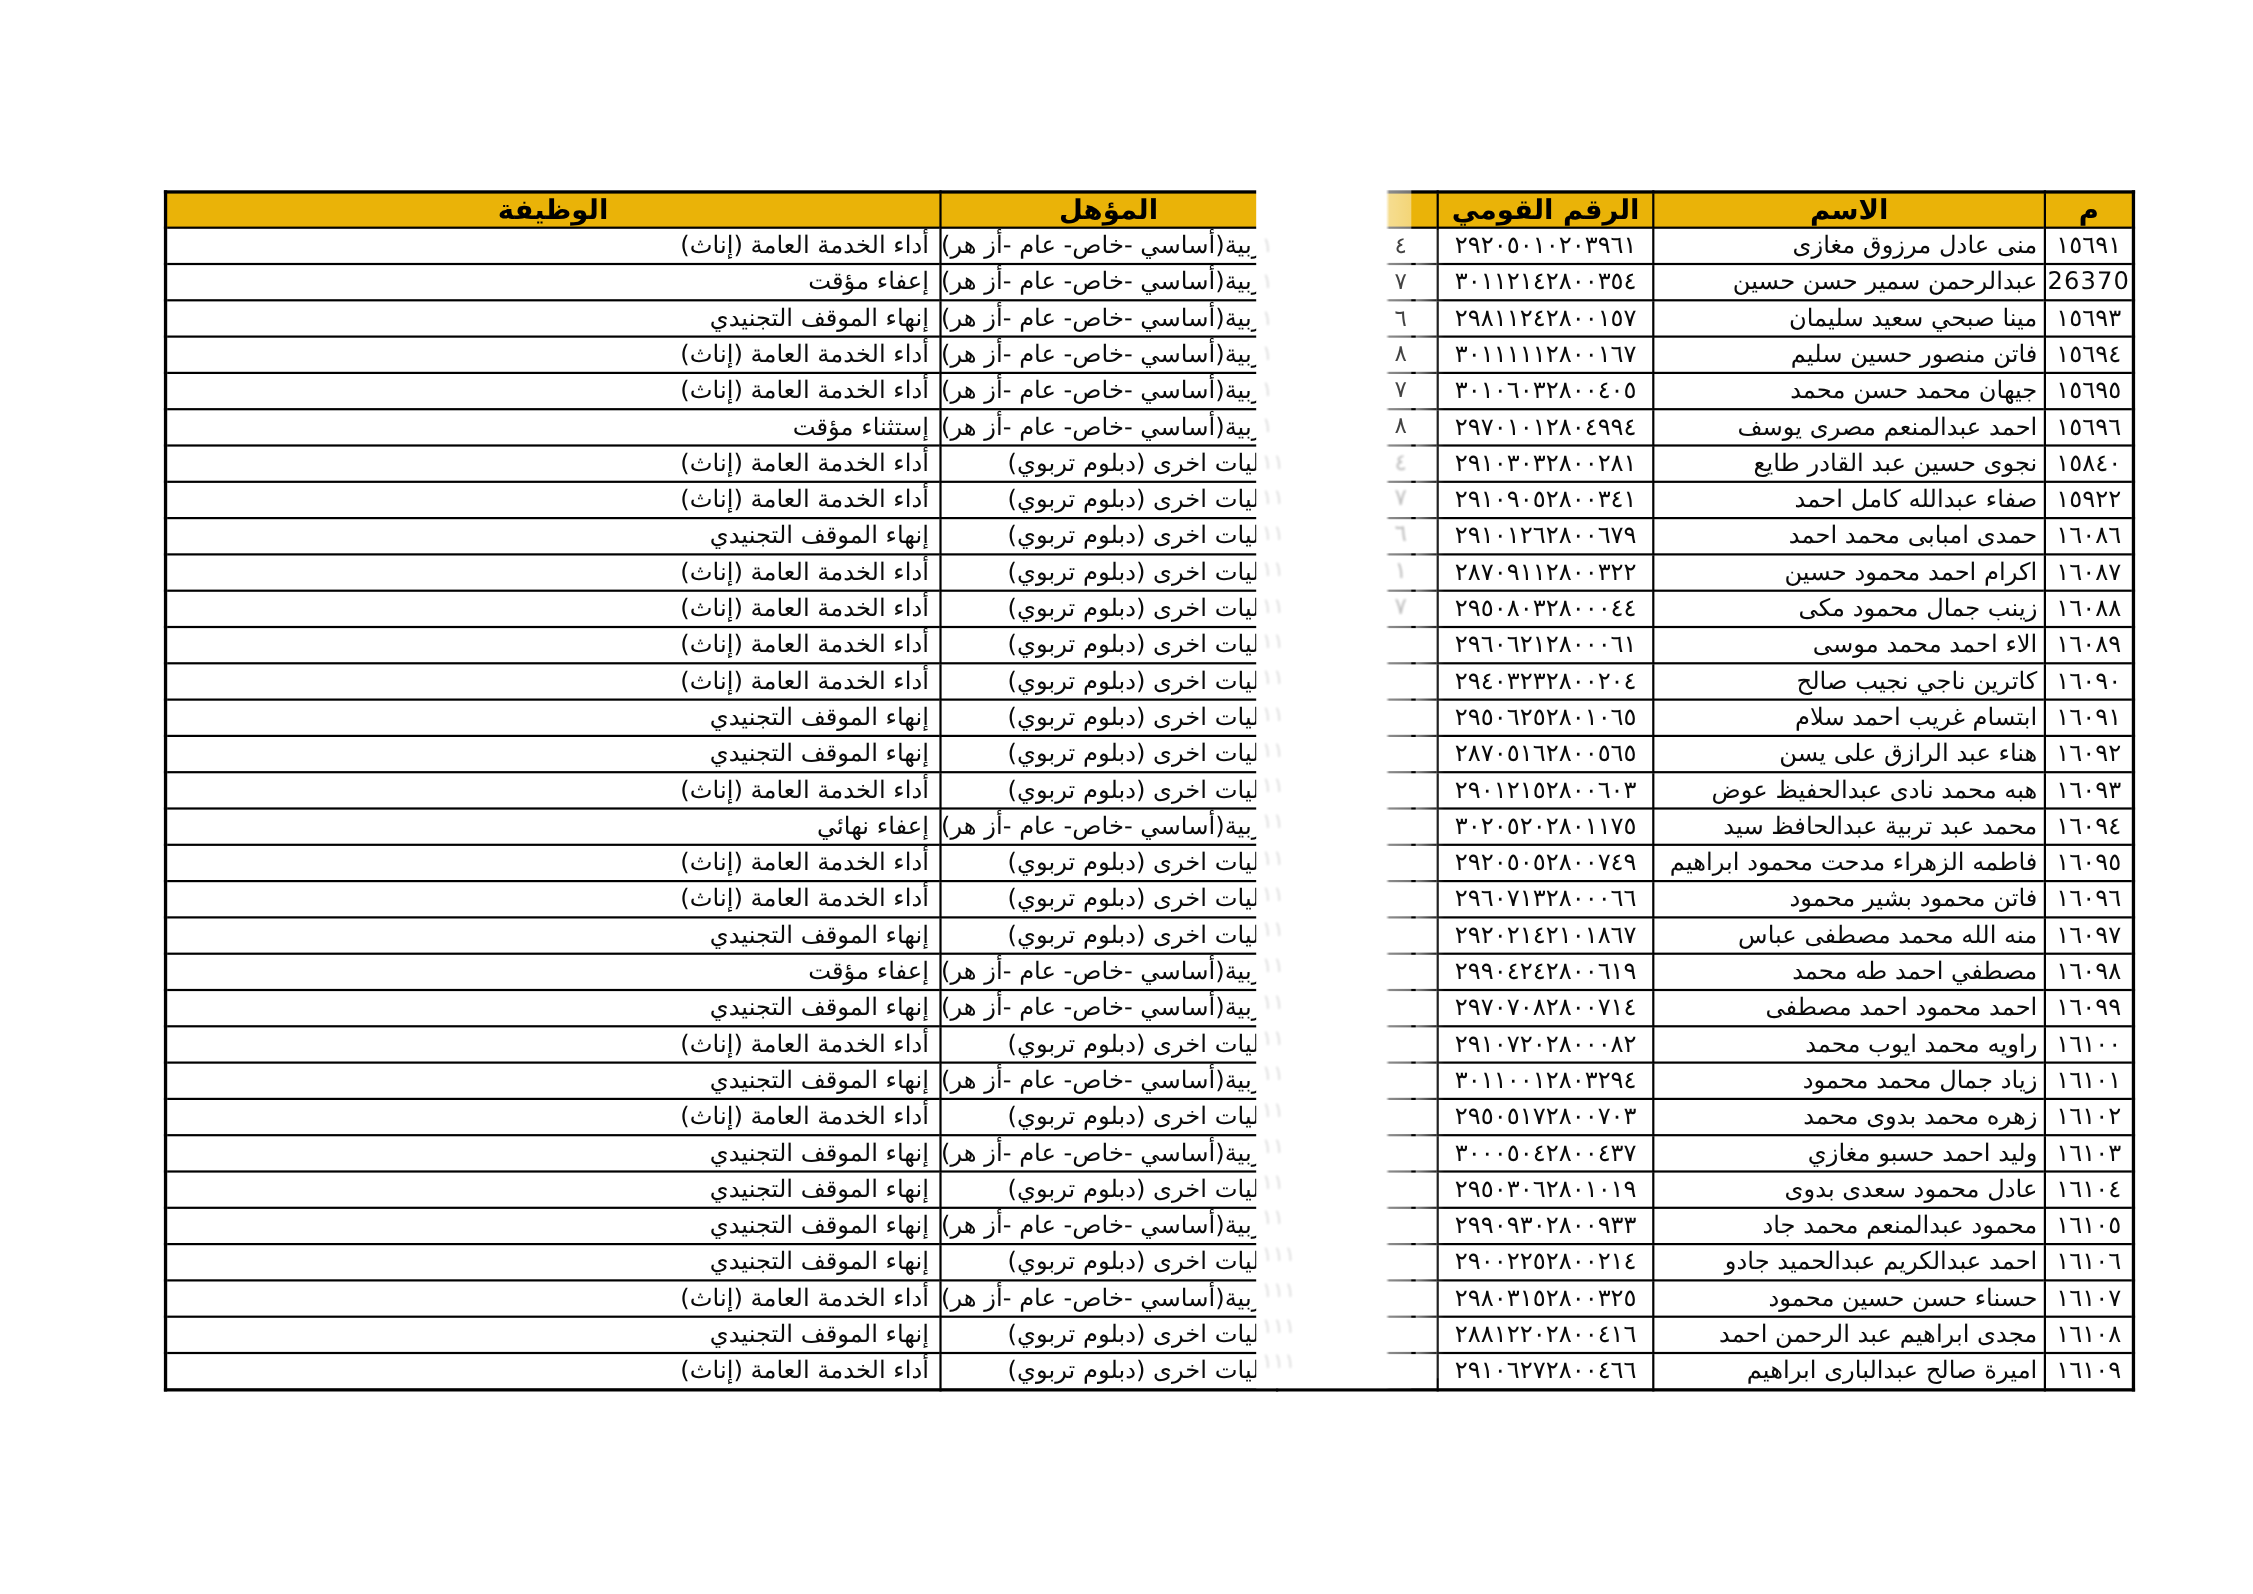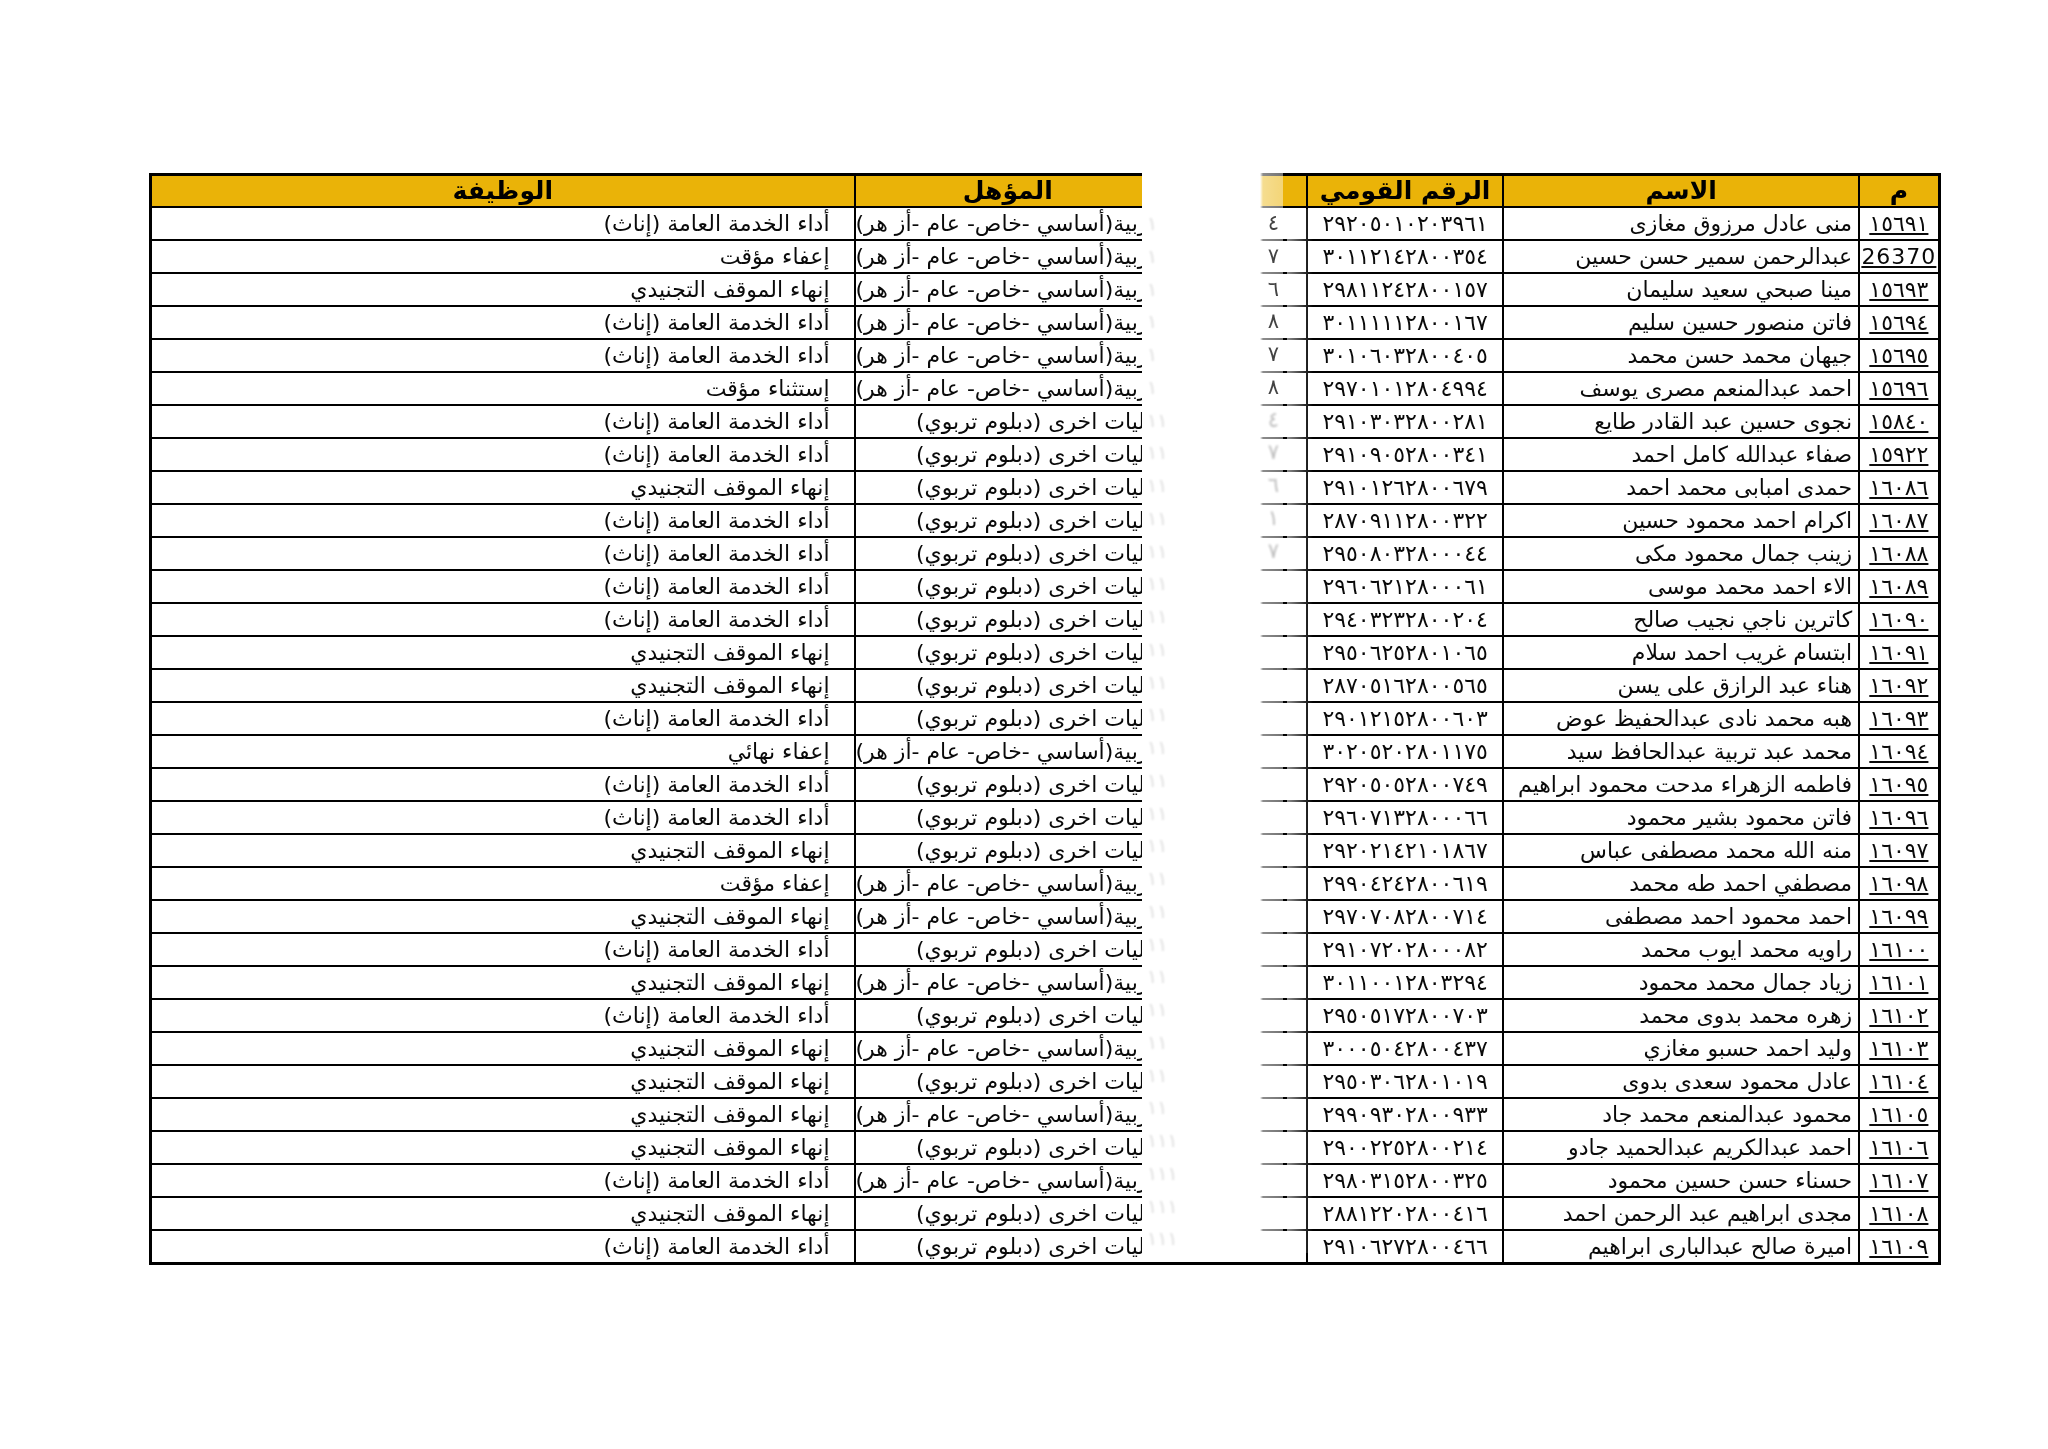--- a/index.html
+++ b/index.html
@@ -15,26 +15,26 @@
   }
   .c-serial{width:80px;} .c-name{width:356px;} .c-nid{width:196px;}
   .c-ghost{width:146px;} .c-qual{width:283px;} .c-job{width:704px;}
   th,td{border:2px solid #000;padding:0;overflow:visible;}
   thead th{
     background:#eab308;height:30px;line-height:30px;
     font-size:25px;font-weight:bold;text-align:center;color:#000;
   }
   tbody tr{height:32.75px;}
   tbody td{font-size:22px;line-height:31px;background:#fff;vertical-align:middle;}
-  td.cell-serial{text-align:center;letter-spacing:1px;text-decoration:underline;}
+  td.cell-serial{text-align:center;letter-spacing:1px;}
   td.cell-name{text-align:right;padding:0 6px 0 2px;white-space:nowrap;}
   td.cell-national-id{text-align:center;white-space:nowrap;}
   td.cell-redacted{background:#fff;}
   td.cell-qualification{text-align:right;padding:0 4px 0 0;white-space:nowrap;}
-  td.cell-job{text-align:right;padding:0 24px 0 0;white-space:nowrap;}
+  td.cell-job{text-align:right;padding:0 9px 0 0;white-space:nowrap;}
   
   .redaction-overlay{
     position:absolute;left:1142px;top:165px;width:141px;height:1097px;
     background:linear-gradient(to left,
       rgba(255,255,255,0.45) 0px, rgba(255,255,255,0.55) 20px,
       #ffffff 23px, #ffffff 100%);
     pointer-events:none;
   }
   .ov-row{position:absolute;left:0;width:100%;height:32.75px;}
   .g-right{

